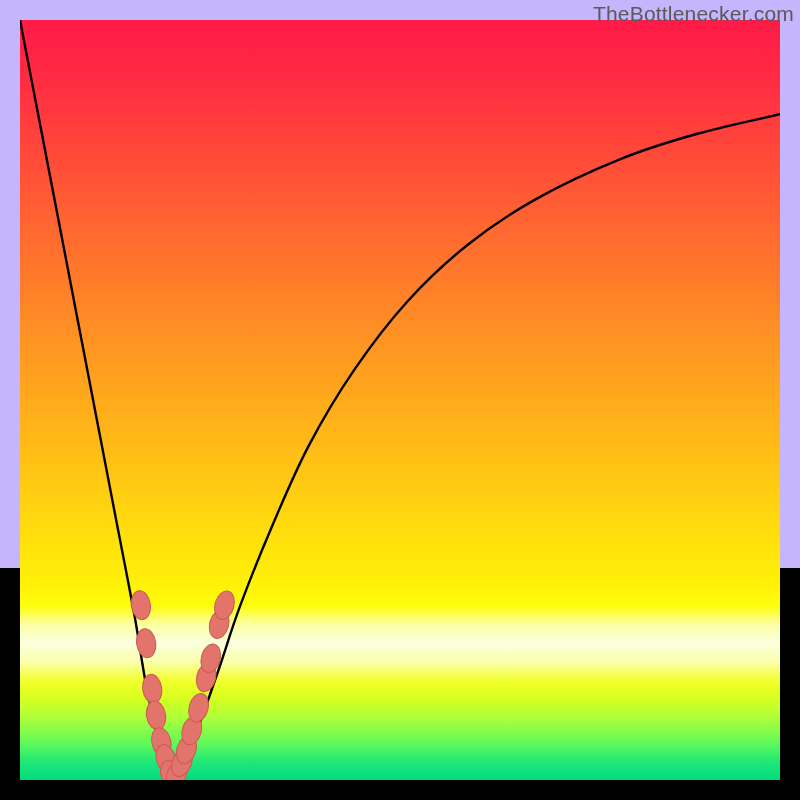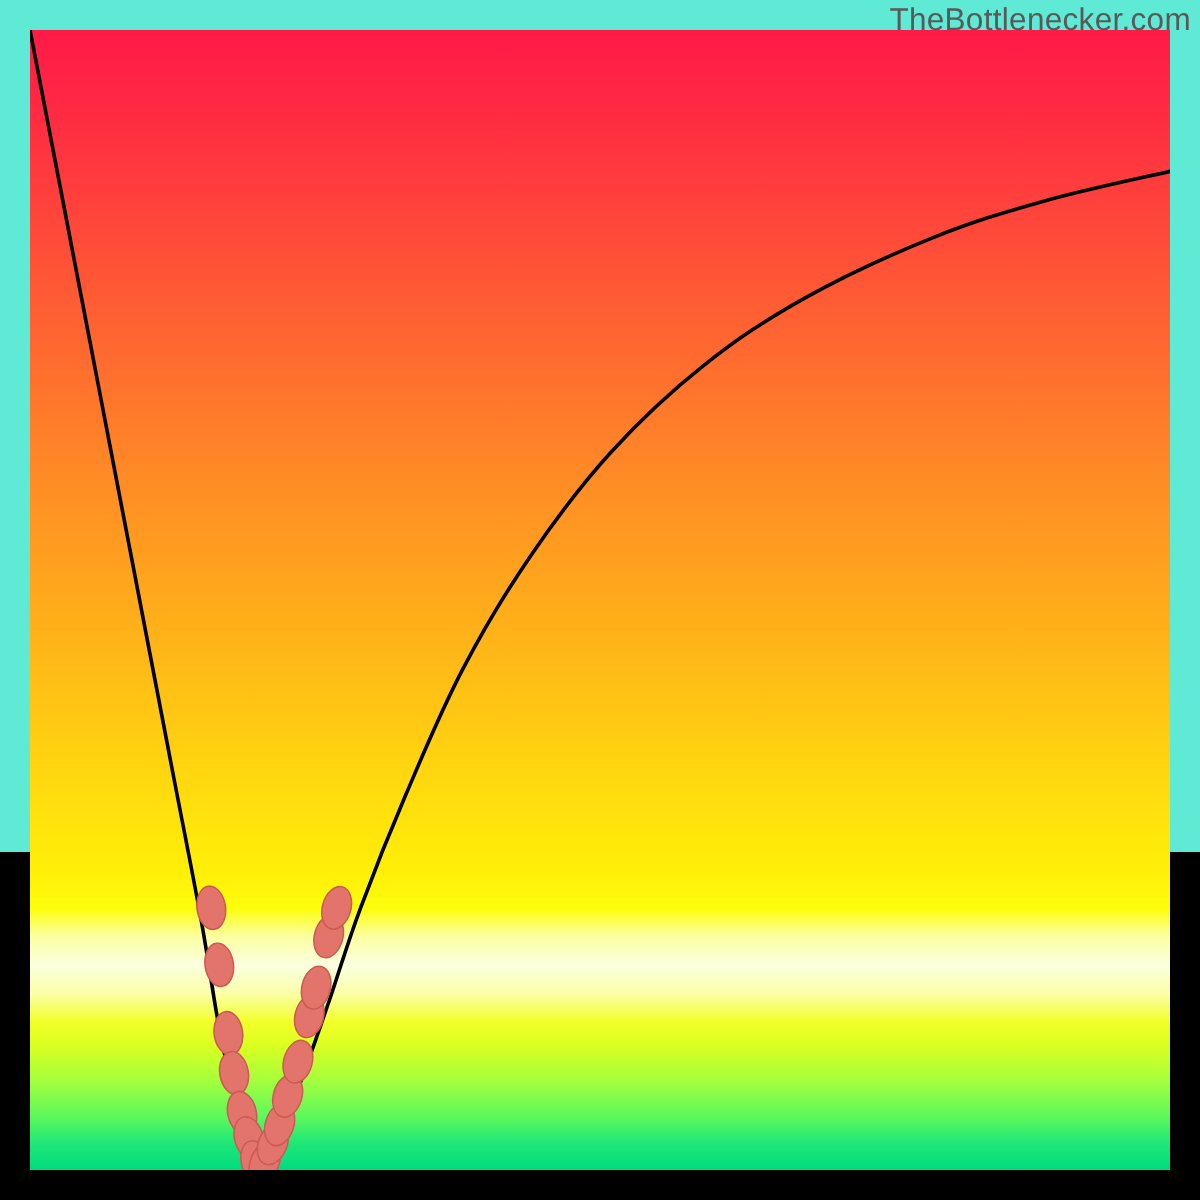--- a/index.html
+++ b/index.html
@@ -9,21 +9,21 @@
     height: 800px;
     overflow: hidden;
     background: #000;
     font-family: Arial, Helvetica, sans-serif;
   }
   .frame {
     position: absolute;
     top: 0; left: 0;
     width: 800px;
     height: 568px;
-    background: #5eead4;
+    background: #c4b5fd;
   }
   .plot {
     position: absolute;
     top: 20px;
     left: 20px;
     width: 760px;
     height: 760px;
     overflow: hidden;
   }
   .watermark {

